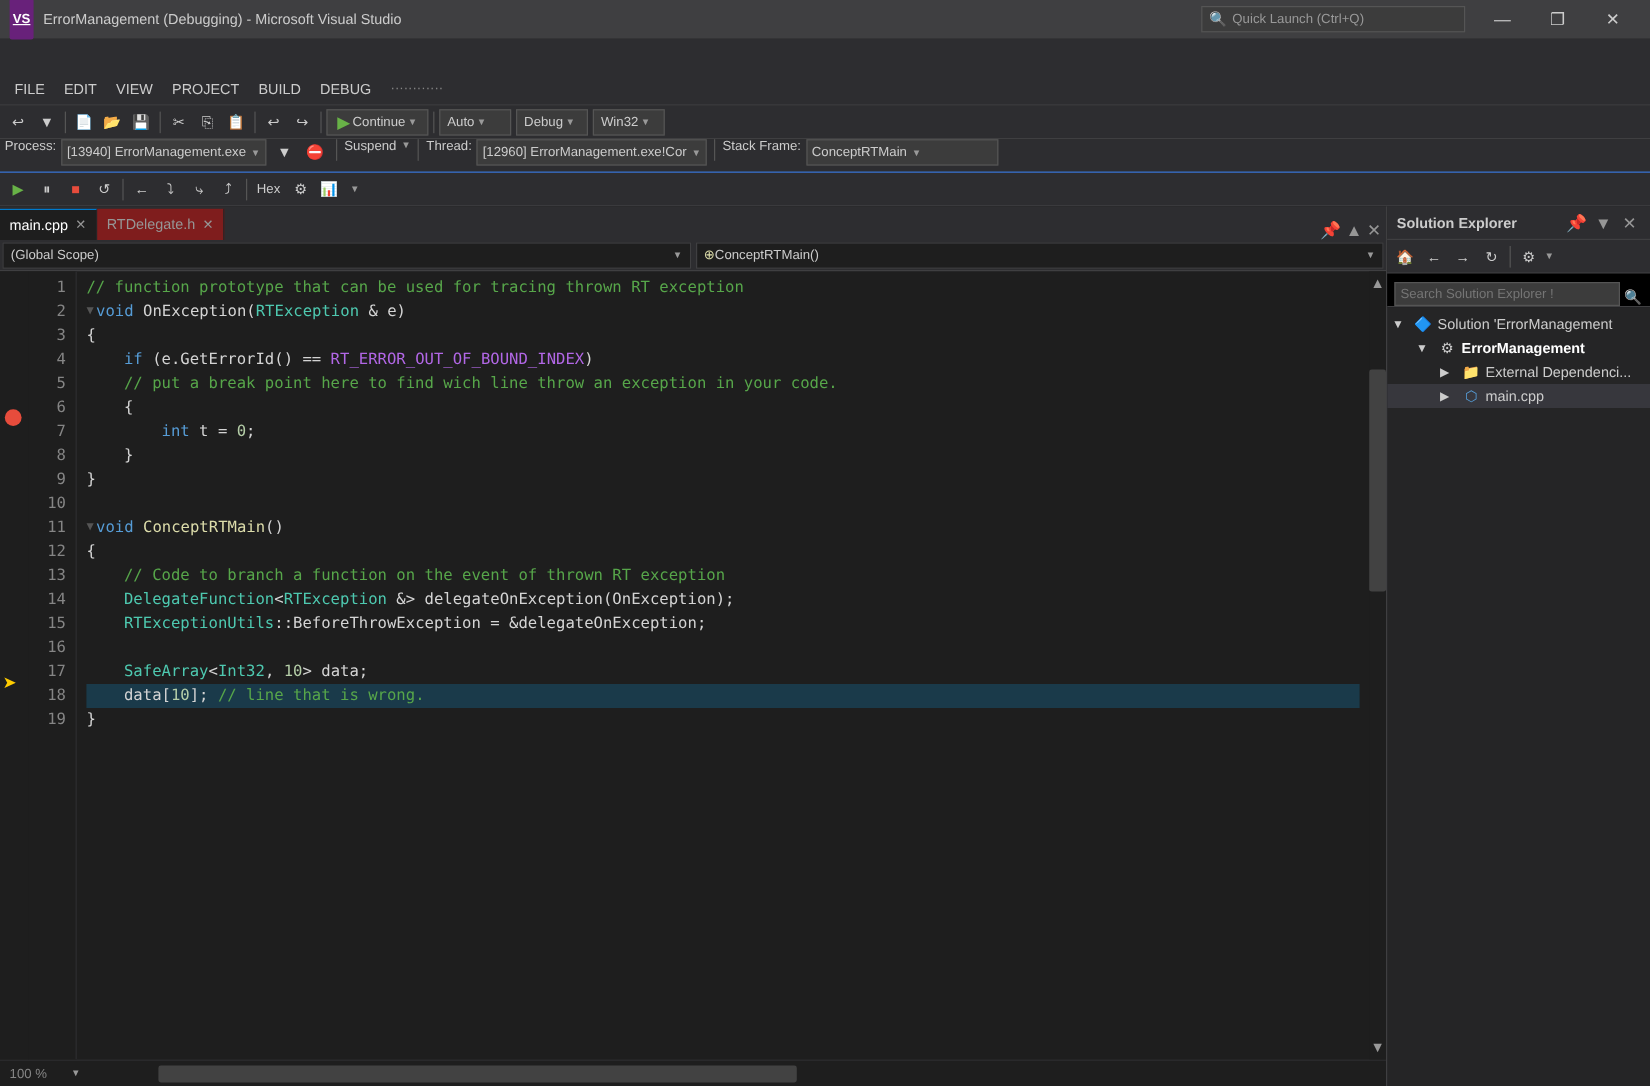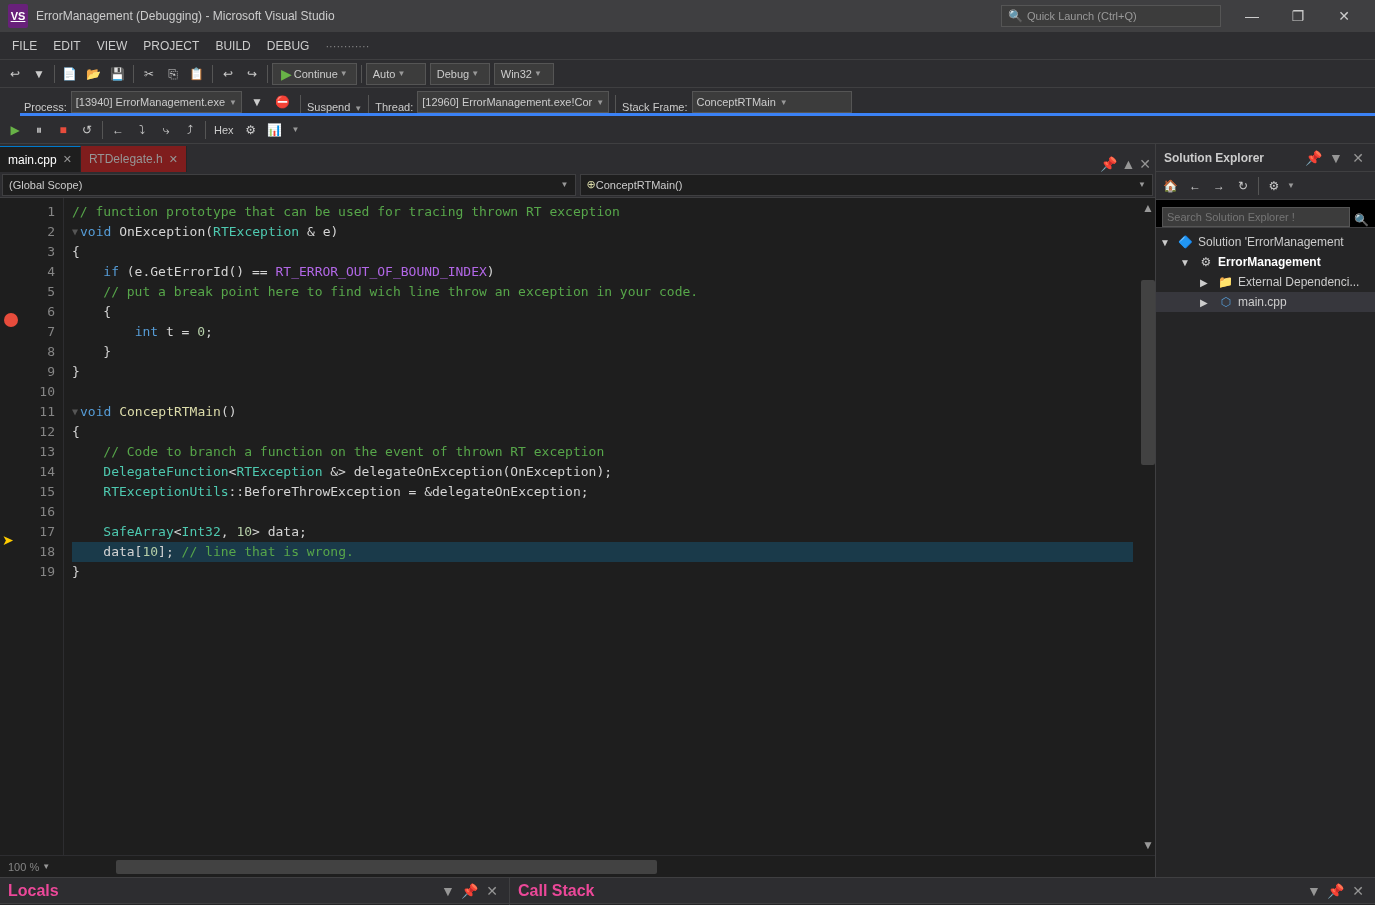--- a/index.html
+++ b/index.html
@@ -1,35 +1,35 @@
 <!DOCTYPE html>
 <html><head>
   <meta charset="utf-8">
   <style>
     * { margin: 0; padding: 0; box-sizing: border-box; }
     body { font-family: 'Segoe UI', sans-serif; font-size: 12px; background: #2d2d30; color: #ddd; width: 1375px; height: 905px; overflow: hidden; }
     
     
     #title-bar { background: #3f3f41; height: 32px; display: flex; align-items: center; padding: 0 8px; justify-content: space-between; }
     #title-bar-left { display: flex; align-items: center; gap: 8px; }
-    .vs-logo { width: 20px; height: 24px; background: #68217a; border-radius: 2px; display: flex; align-items: center; justify-content: center; color: #fff; font-weight: bold; font-size: 11px; text-decoration: underline; }
+    .vs-logo { width: 20px; height: 34px; background: #68217a; border-radius: 2px; display: flex; align-items: center; justify-content: center; color: #fff; font-weight: bold; font-size: 11px; text-decoration: underline; }
     #title-text { color: #ccc; font-size: 12px; }
     .window-btn { width: 46px; height: 32px; display: flex; align-items: center; justify-content: center; cursor: pointer; color: #ccc; font-size: 14px; }
     
     
-    #menu-bar { background: #2d2d30; height: 28px; display: flex; align-items: center; padding: 0 4px; border-bottom: 1px solid #3f3f41; }
+    #menu-bar { background: #2d2d30; height: 28px; display: flex; align-items: center; padding: 0 4px; border-bottom: 1px solid #3f3f41; margin-top: 28px; }
     .menu-item { padding: 4px 8px; color: #ccc; cursor: pointer; font-size: 12px; }
     
     
     .toolbar { background: #2d2d30; height: 28px; display: flex; align-items: center; padding: 0 4px; gap: 2px; border-bottom: 1px solid #3f3f41; }
     .toolbar-btn { width: 22px; height: 22px; display: flex; align-items: center; justify-content: center; cursor: pointer; color: #ccc; font-size: 12px; border: 1px solid transparent; }
     .toolbar-sep { width: 1px; height: 18px; background: #555; margin: 0 2px; }
     
     
-    #debug-toolbar { background: #2d2d30; height: 28px; display: flex; align-items: flex-end; padding: 0 4px; gap: 4px; border-bottom: 3px solid #3b82f6; margin-left: 20px; }
+    #debug-toolbar { background: #2d2d30; height: 28px; display: flex; align-items: flex-start; padding: 0 4px; gap: 4px; border-bottom: 1px solid #3b82f6; }
     .process-label { color: #ccc; font-size: 11px; }
     .process-dropdown { background: #3c3c3c; border: 1px solid #555; height: 22px; padding: 0 4px; color: #ccc; font-size: 11px; display: flex; align-items: center; gap: 4px; cursor: pointer; }
     
     
     #debug-ctrl { background: #2d2d30; height: 28px; display: flex; align-items: center; padding: 0 4px; gap: 2px; border-bottom: 1px solid #3f3f41; }
     
     
     #main-area { display: flex; height: calc(905px - 32px - 28px - 28px - 28px - 28px - 28px); }
     
     
@@ -308,21 +308,21 @@
       <div style="width:14px;background:#1e1e1e;display:flex;flex-direction:column;">
         <div style="height:20px;display:flex;align-items:center;justify-content:center;cursor:pointer;color:#999;">▲</div>
         <div style="flex:1;position:relative;">
           <div style="position:absolute;top:10%;width:100%;height:30%;background:#424242;border-radius:2px;"></div>
         </div>
         <div style="height:20px;display:flex;align-items:center;justify-content:center;cursor:pointer;color:#999;">▼</div>
       </div>
     </div>
 
     <div class="editor-footer">
-      <div style="display:flex;align-items:center;gap:3px;cursor:pointer;">
+      <div style="display:flex;align-items:center;gap:20px;cursor:pointer;">
         <span>100 %</span>
         <span class="dropdown-arrow">▼</span>
       </div>
 
       <div style="flex:1;height:14px;position:relative;margin:0 4px;">
         <div style="position:absolute;left:5%;width:50%;height:100%;background:#424242;border-radius:2px;"></div>
       </div>
     </div>
   </div>
 

